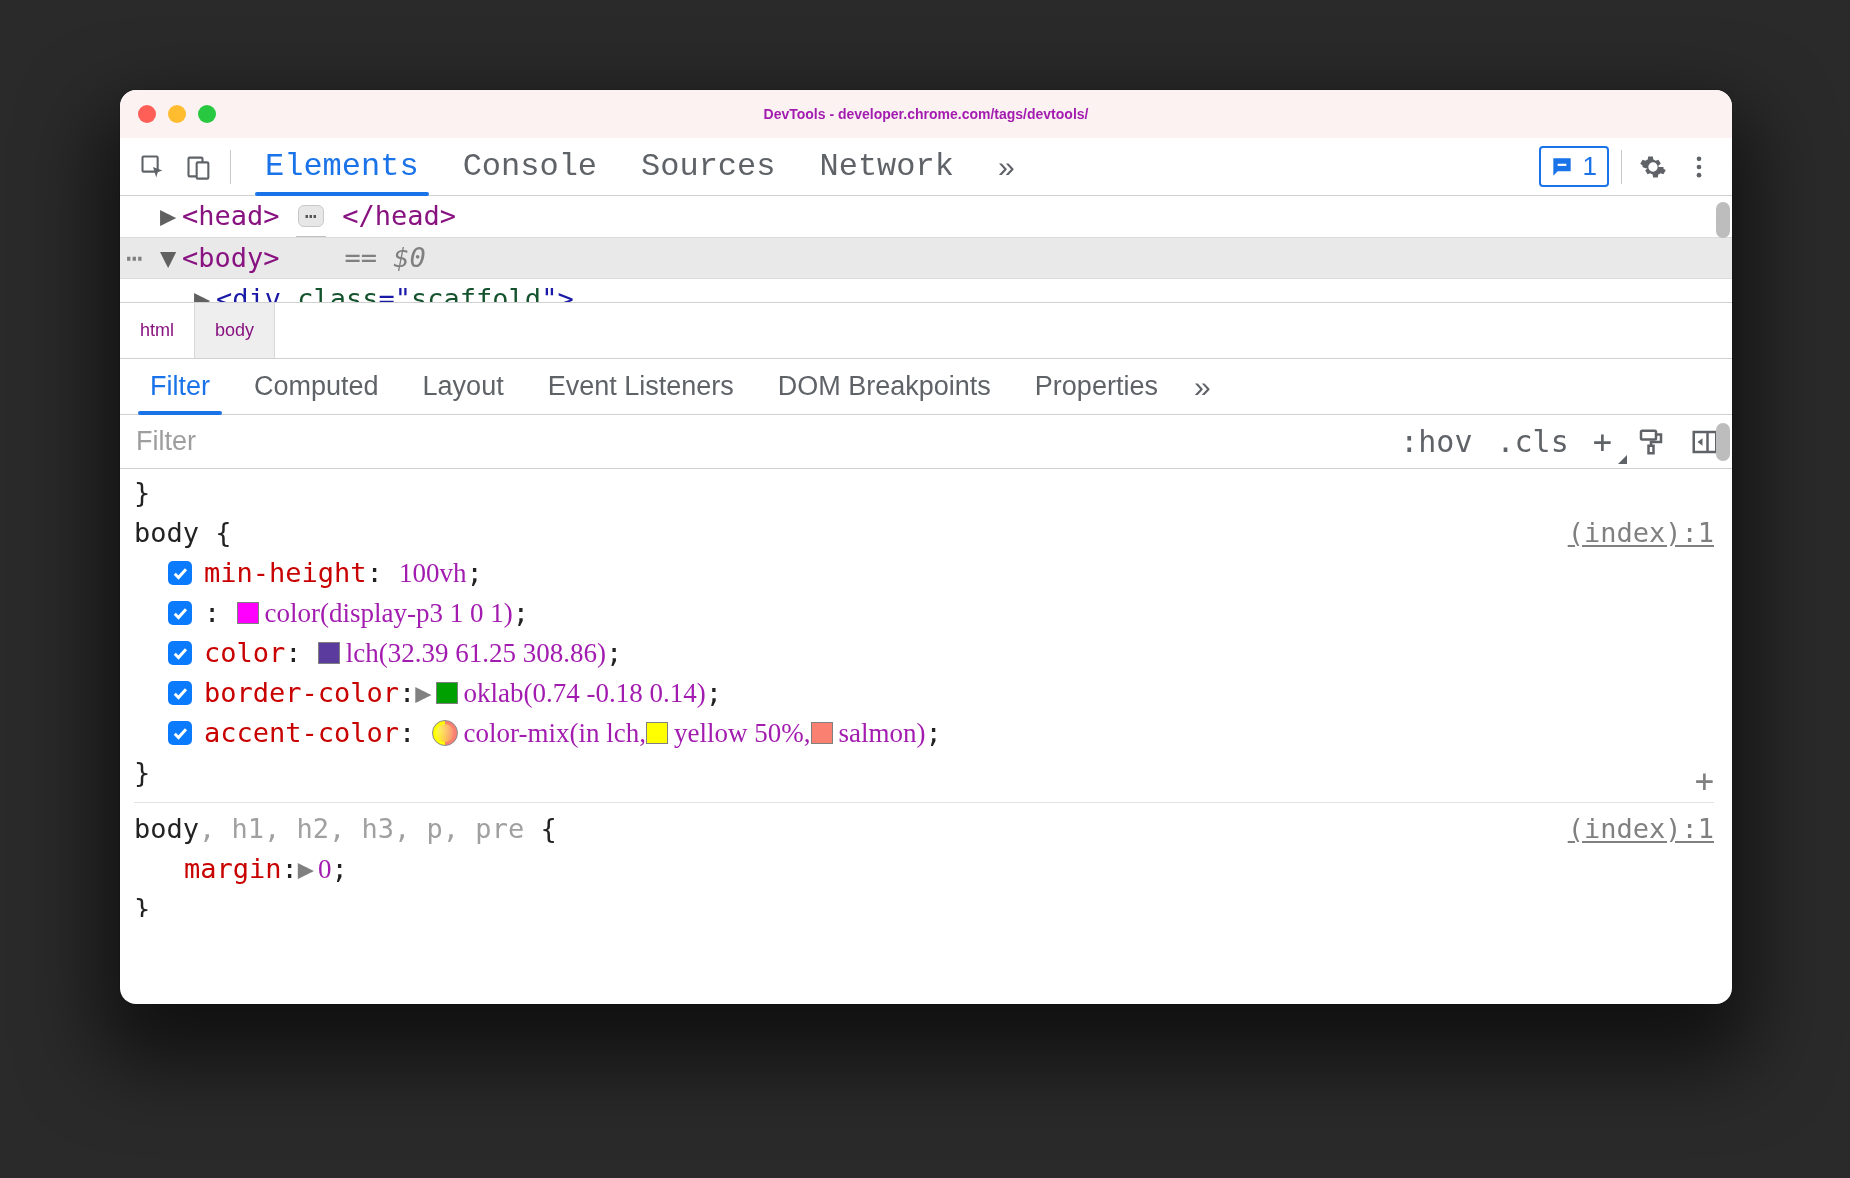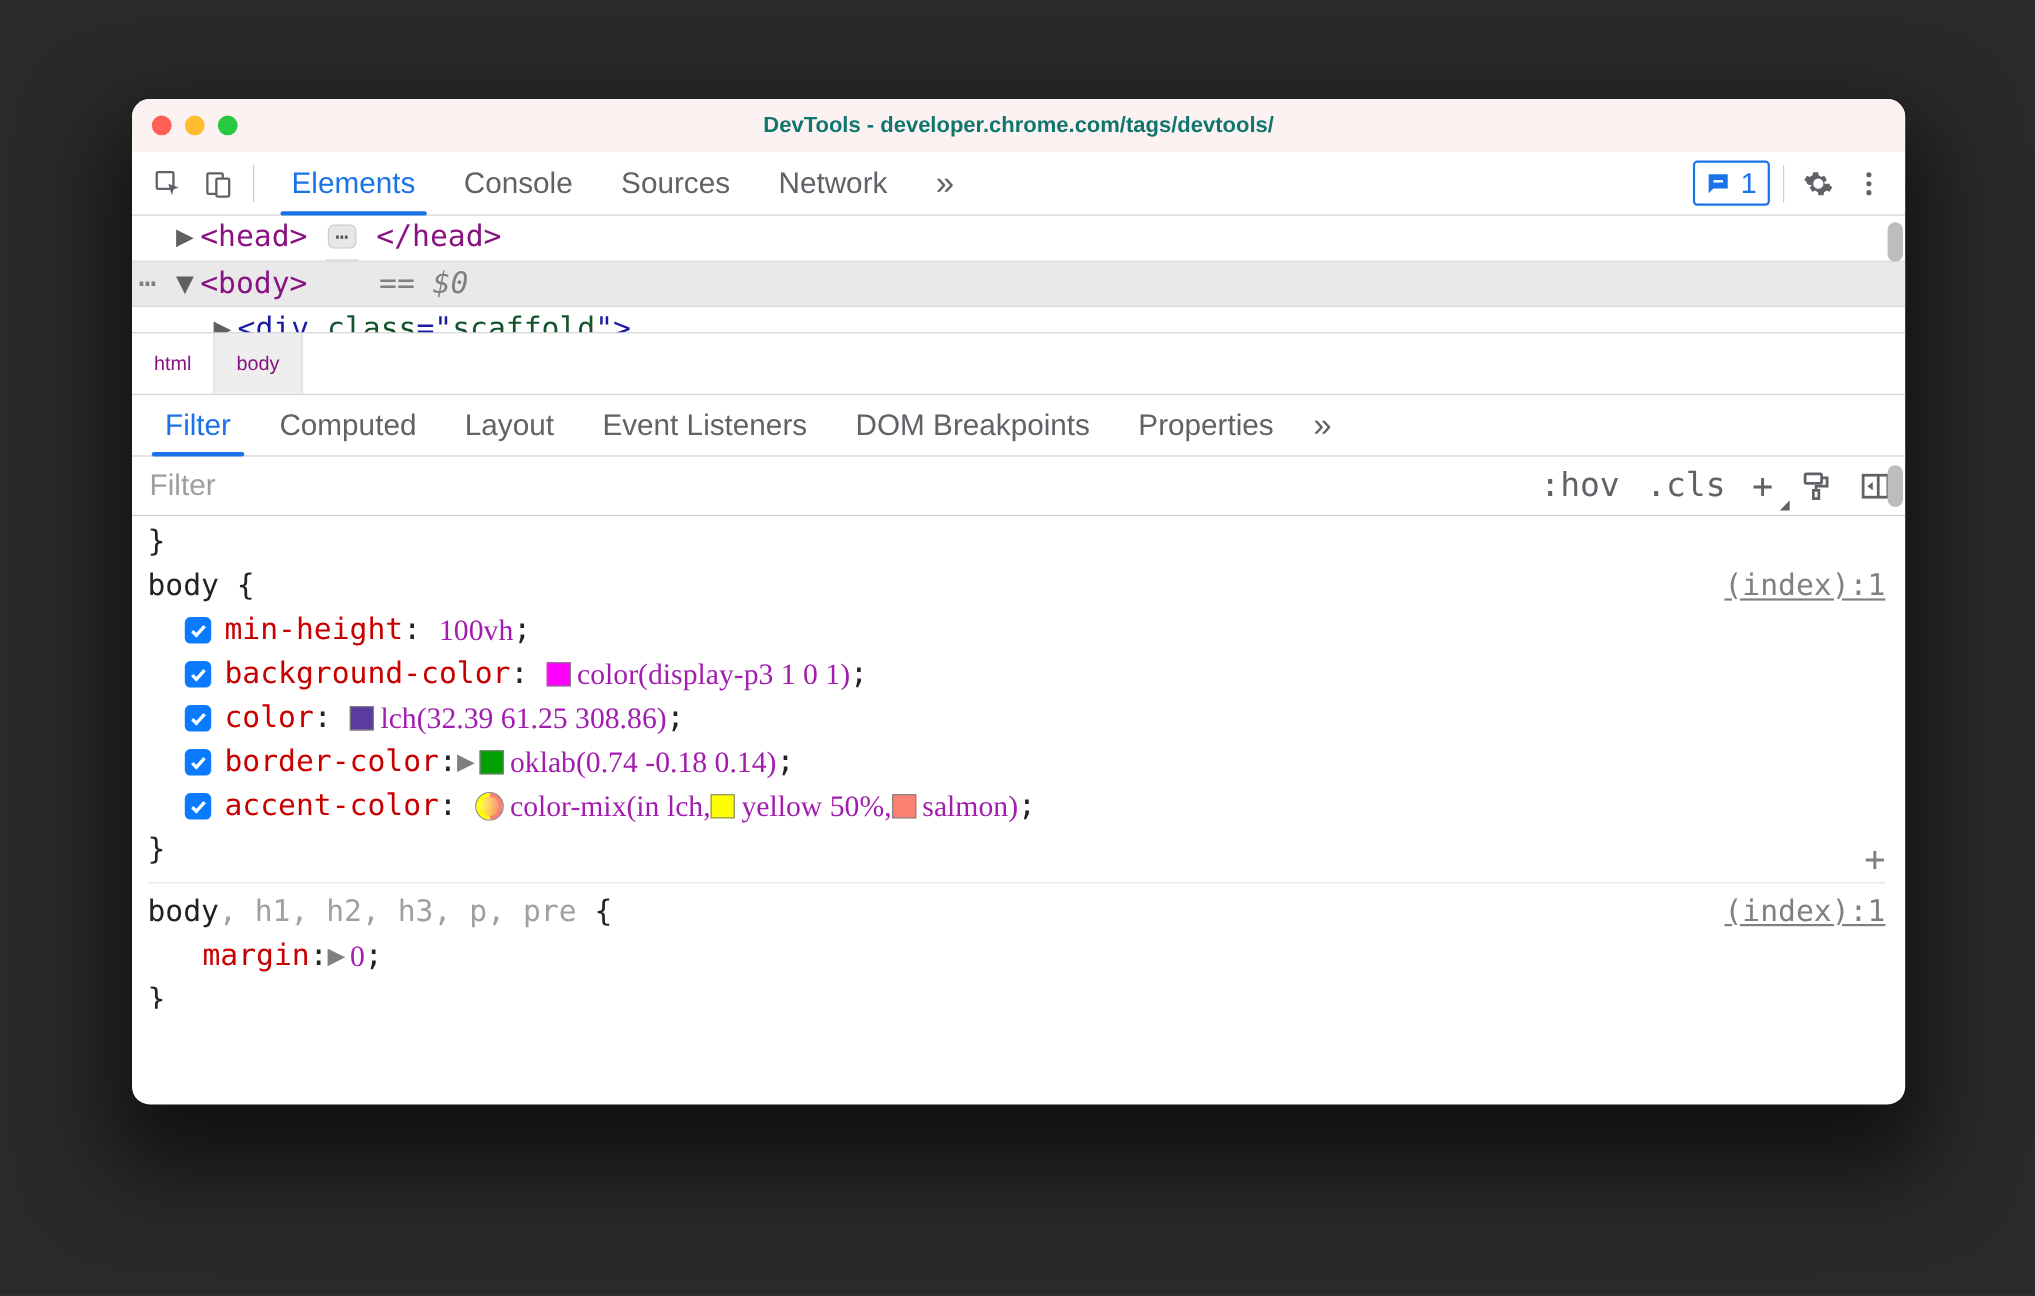--- a/index.html
+++ b/index.html
@@ -26,37 +26,37 @@
     border-top-left-radius: 16px;
     border-top-right-radius: 16px;
     position: relative;
     flex-shrink: 0;
   }
   .traffic { display: flex; gap: 12px; margin-left: 18px; }
   .dot { width: 18px; height: 18px; border-radius: 50%; }
   .dot.red { background:#ff5f57; }
   .dot.yellow { background:#febc2e; }
   .dot.green { background:#28c840; }
-  .title-text { position:absolute; left:0; right:0; text-align:center; font-size: 20px; font-weight:600; color:#0f766e; pointer-events:none; }
+  .title-text { position:absolute; left:0; right:0; text-align:center; font-size: 14px; font-weight:600; color:#a21caf; pointer-events:none; }
 
   
   .main-toolbar {
     height: 58px;
     display:flex;
     align-items:center;
     border-bottom:1px solid #d0d0d0;
     padding: 0 14px;
     gap: 8px;
     flex-shrink:0;
   }
   .tbicon { width:38px; height:38px; display:flex; align-items:center; justify-content:center; color:#5f6368; }
   .tbicon svg { width:28px; height:28px; }
   .divider-v { width:1px; height:34px; background:#c9c9c9; margin:0 4px; }
   .main-tabs { display:flex; align-items:stretch; height:100%; }
-  .main-tab { display:flex; align-items:center; padding:0 22px; font-size:27px; color:#5f6368; cursor:pointer; position:relative; }
+  .main-tab { display:flex; align-items:center; padding:0 22px; font-size:32px; color:#5f6368; cursor:pointer; position:relative;font-family:Liberation Mono, monospace; }
   .main-tab.active { color:#1a73e8; }
   .main-tab.active::after { content:""; position:absolute; left:12px; right:12px; bottom:-1px; height:4px; background:#1a73e8; border-radius:2px; }
   .chevmore { font-size:30px; color:#5f6368; padding:0 14px; }
   .spacer { flex:1; }
   .issues-badge { display:flex; align-items:center; gap:8px; border:2px solid #1a73e8; color:#1a73e8; border-radius:4px; padding:3px 10px 3px 8px; font-size:26px; }
   .issues-badge svg { width:26px; height:26px; }
   .gear, .kebab { color:#5f6368; }
 
   
   .dom-area { position:relative; flex-shrink:0; }
@@ -283,21 +283,20 @@
           <span class="val">100vh</span>
             <span>;</span>
         </div>
 
         <div class="decl">
           <span class="chk">
               <svg viewBox="0 0 24 24" stroke="#fff" stroke-width="4" fill="none">
                 <path d="M5 13l5 5L20 7"></path>
               </svg>
             </span>
-          <span class="prop">background-color</span>
             <span>:&nbsp;</span>
           <span class="swatch" style="background:#ff00ff"></span>
           <span class="val">color(display-p3 1 0 1)</span>
             <span>;</span>
         </div>
 
         <div class="decl">
           <span class="chk">
               <svg viewBox="0 0 24 24" stroke="#fff" stroke-width="4" fill="none">
                 <path d="M5 13l5 5L20 7"></path>

